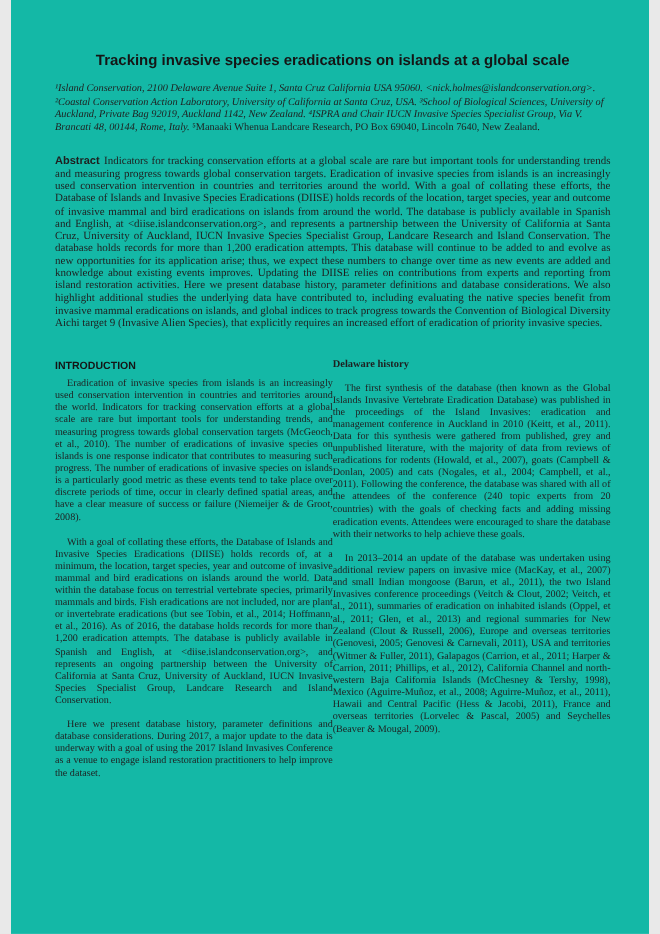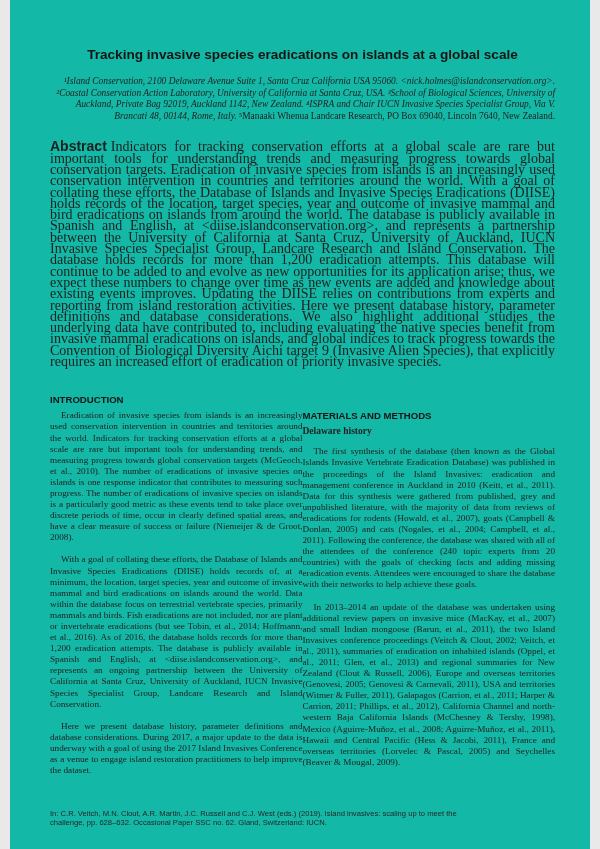--- a/index.html
+++ b/index.html
@@ -29,29 +29,29 @@
     font-style: italic;
     font-size: 9.5px;
     line-height: 11px;
     text-align: center;
     margin: 0 0 14px 0;
   }
   .affiliations {
     font-style: italic;
     font-size: 9.4px;
     line-height: 11.6px;
-    text-align: right;
+    text-align: left;
     margin: 0 auto;
     width: 505px;
   }
   .aff-roman { font-style: normal; }
 
   .abstract {
     margin: 19px 0 0 0;
-    font-size: 14px;
+    font-size: 10px;
     line-height: 11.3px;
     text-align: justify;
   }
   .abstract-label {
     font-family: "Liberation Sans", sans-serif;
     font-weight: bold;
     margin-right: 4px;
   }
   .keywords {
     margin: 12px 0 0 0;
@@ -119,23 +119,21 @@
     <div class="columns">
 
       <div class="col col-left">
         <h2>INTRODUCTION</h2>
         <p>Eradication of invasive species from islands is an increasingly used conservation intervention in countries and territories around the world. Indicators for tracking conservation efforts at a global scale are rare but important tools for understanding trends, and measuring progress towards global conservation targets (McGeoch, et al., 2010). The number of eradications of invasive species on islands is one response indicator that contributes to measuring such progress. The number of eradications of invasive species on islands is a particularly good metric as these events tend to take place over discrete periods of time, occur in clearly defined spatial areas, and have a clear measure of success or failure (Niemeijer &amp; de Groot, 2008).</p>
         <p>With a goal of collating these efforts, the Database of Islands and Invasive Species Eradications (DIISE) holds records of, at a minimum, the location, target species, year and outcome of invasive mammal and bird eradications on islands around the world. Data within the database focus on terrestrial vertebrate species, primarily mammals and birds. Fish eradications are not included, nor are plant or invertebrate eradications (but see Tobin, et al., 2014; Hoffmann, et al., 2016). As of 2016, the database holds records for more than 1,200 eradication attempts. The database is publicly available in Spanish and English, at &lt;diise.islandconservation.org&gt;, and represents an ongoing partnership between the University of California at Santa Cruz, University of Auckland, IUCN Invasive Species Specialist Group, Landcare Research and Island Conservation.</p>
         <p>Here we present database history, parameter definitions and database considerations. During 2017, a major update to the data is underway with a goal of using the 2017 Island Invasives Conference as a venue to engage island restoration practitioners to help improve the dataset.</p>
       </div>
 
       <div class="col col-right">
-        <h2>MATERIALS AND METHODS</h2>
         <h3>Delaware history</h3>
         <p>The first synthesis of the database (then known as the Global Islands Invasive Vertebrate Eradication Database) was published in the proceedings of the Island Invasives: eradication and management conference in Auckland in 2010 (Keitt, et al., 2011). Data for this synthesis were gathered from published, grey and unpublished literature, with the majority of data from reviews of eradications for rodents (Howald, et al., 2007), goats (Campbell &amp; Donlan, 2005) and cats (Nogales, et al., 2004; Campbell, et al., 2011). Following the conference, the database was shared with all of the attendees of the conference (240 topic experts from 20 countries) with the goals of checking facts and adding missing eradication events. Attendees were encouraged to share the database with their networks to help achieve these goals.</p>
         <p>In 2013–2014 an update of the database was undertaken using additional review papers on invasive mice (MacKay, et al., 2007) and small Indian mongoose (Barun, et al., 2011), the two Island Invasives conference proceedings (Veitch &amp; Clout, 2002; Veitch, et al., 2011), summaries of eradication on inhabited islands (Oppel, et al., 2011; Glen, et al., 2013) and regional summaries for New Zealand (Clout &amp; Russell, 2006), Europe and overseas territories (Genovesi, 2005; Genovesi &amp; Carnevali, 2011), USA and territories (Witmer &amp; Fuller, 2011), Galapagos (Carrion, et al., 2011; Harper &amp; Carrion, 2011; Phillips, et al., 2012), California Channel and north-western Baja California Islands (McChesney &amp; Tershy, 1998), Mexico (Aguirre-Muñoz, et al., 2008; Aguirre-Muñoz, et al., 2011), Hawaii and Central Pacific (Hess &amp; Jacobi, 2011), France and overseas territories (Lorvelec &amp; Pascal, 2005) and Seychelles (Beaver &amp; Mougal, 2009).</p>
       </div>
 
     </div>
   </div>
 
-  <p class="footer">In: C.R. Veitch, M.N. Clout, A.R. Martin, J.C. Russell and C.J. West (eds.) (2019). Island invasives: scaling up to meet the challenge, pp. 628–632. Occasional Paper SSC no. 62. Gland, Switzerland: IUCN.</p>
 </div>
 
 </body></html>

